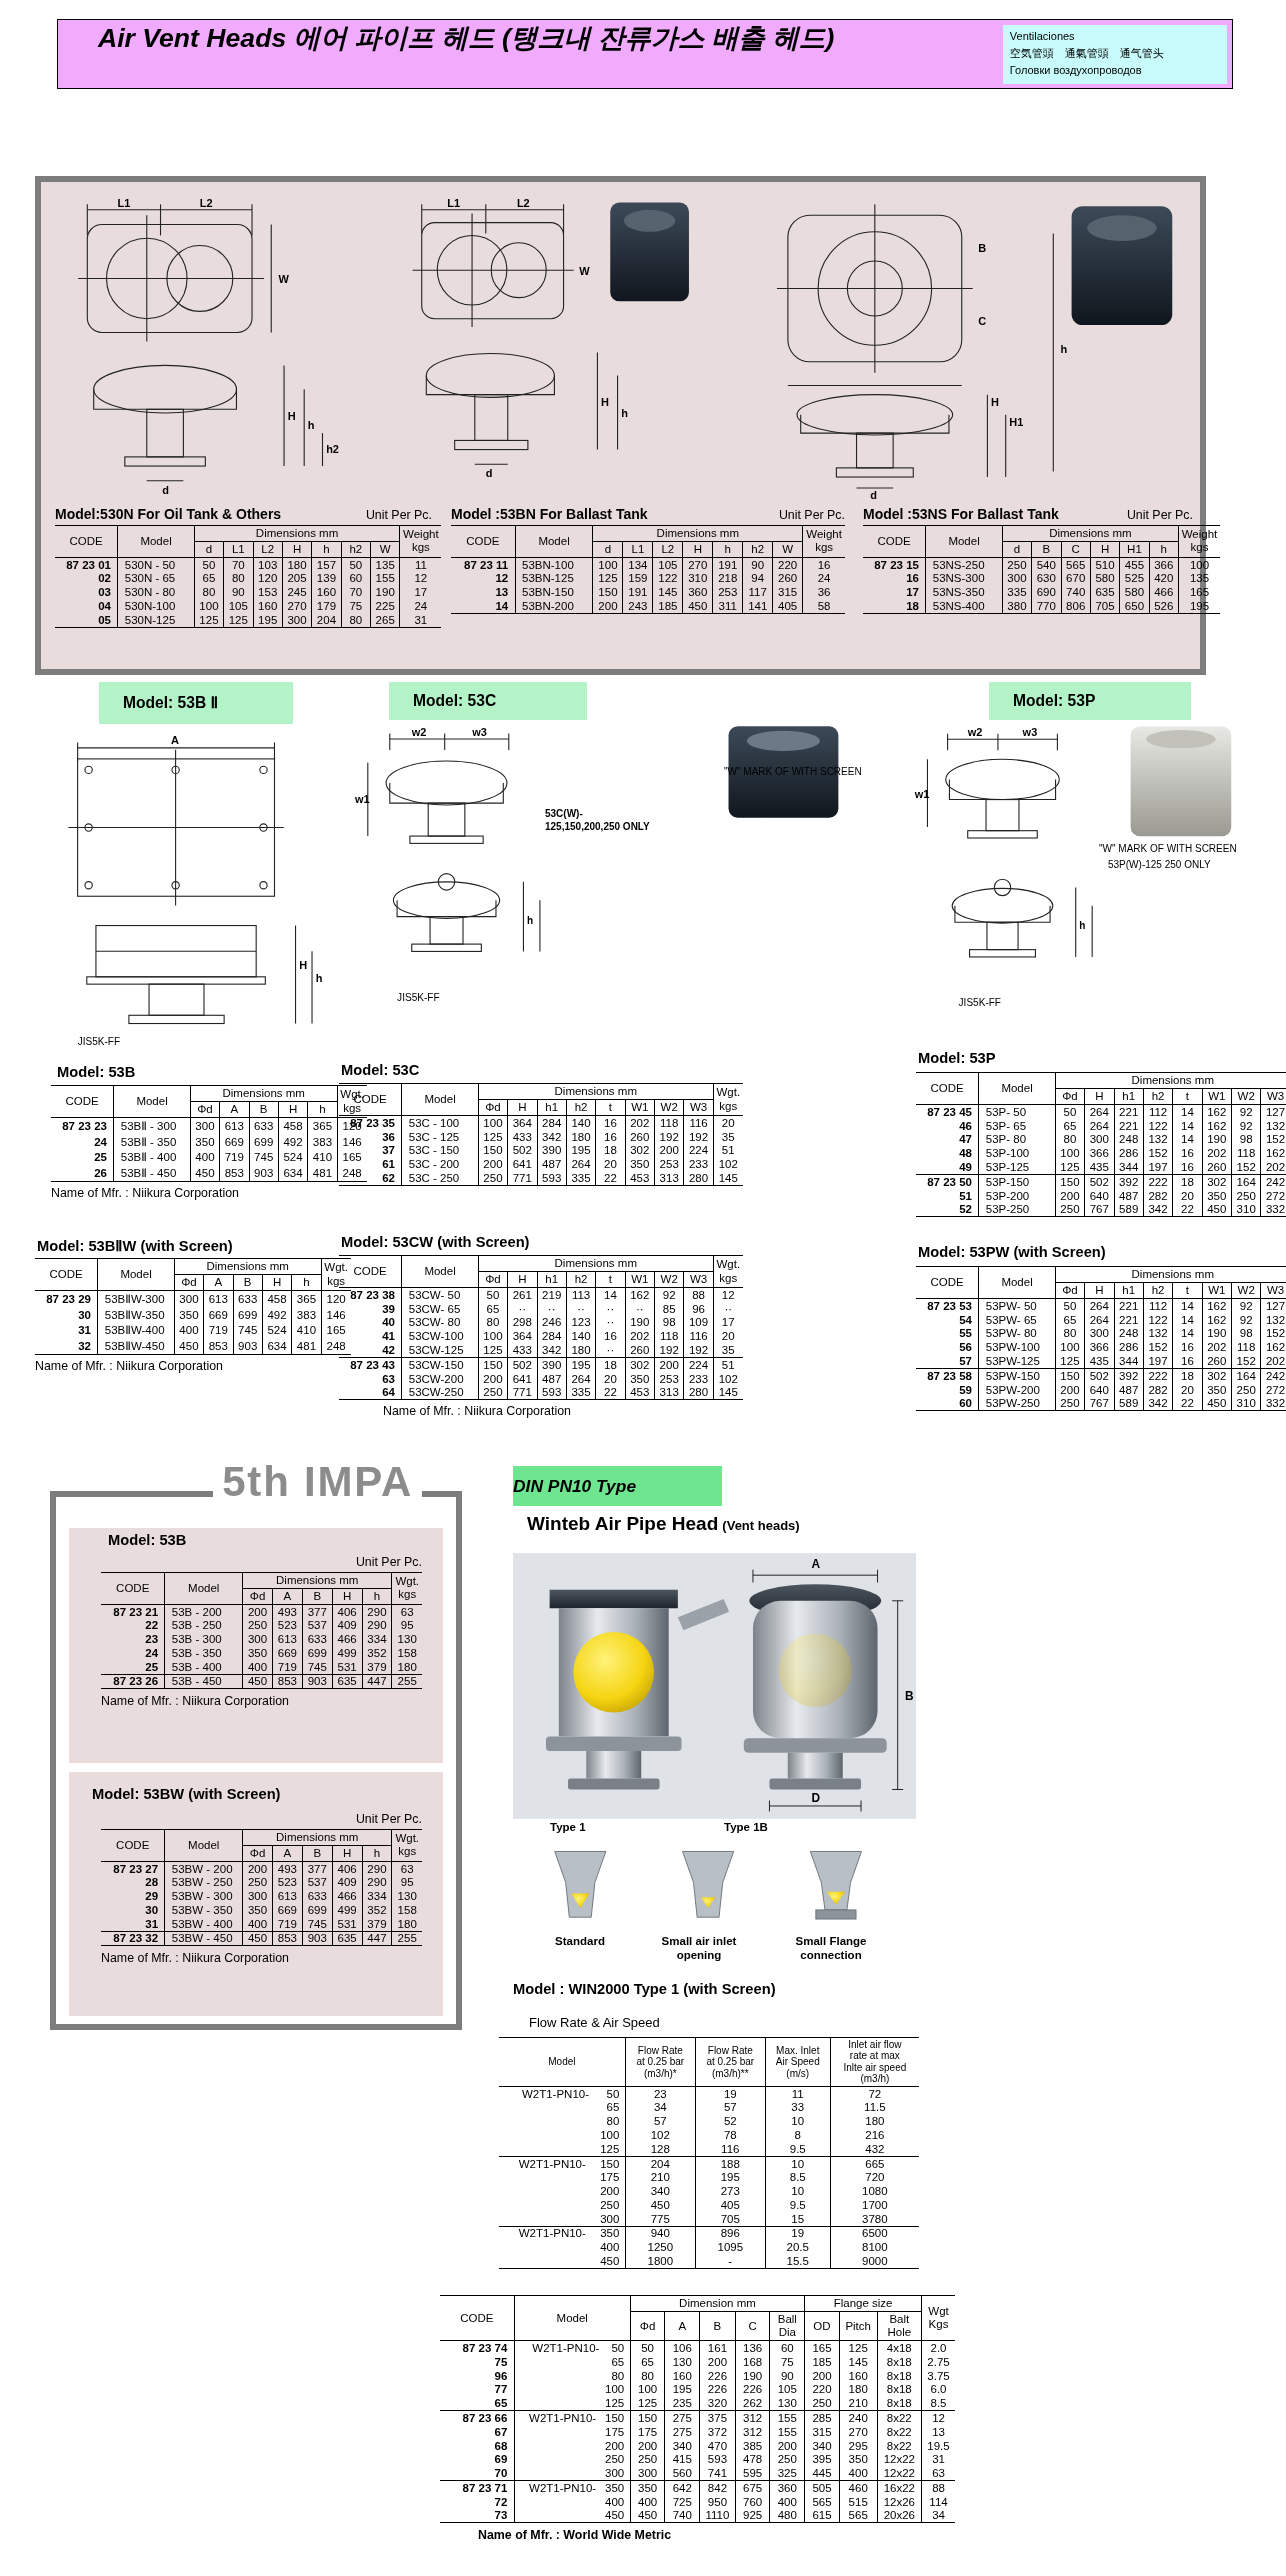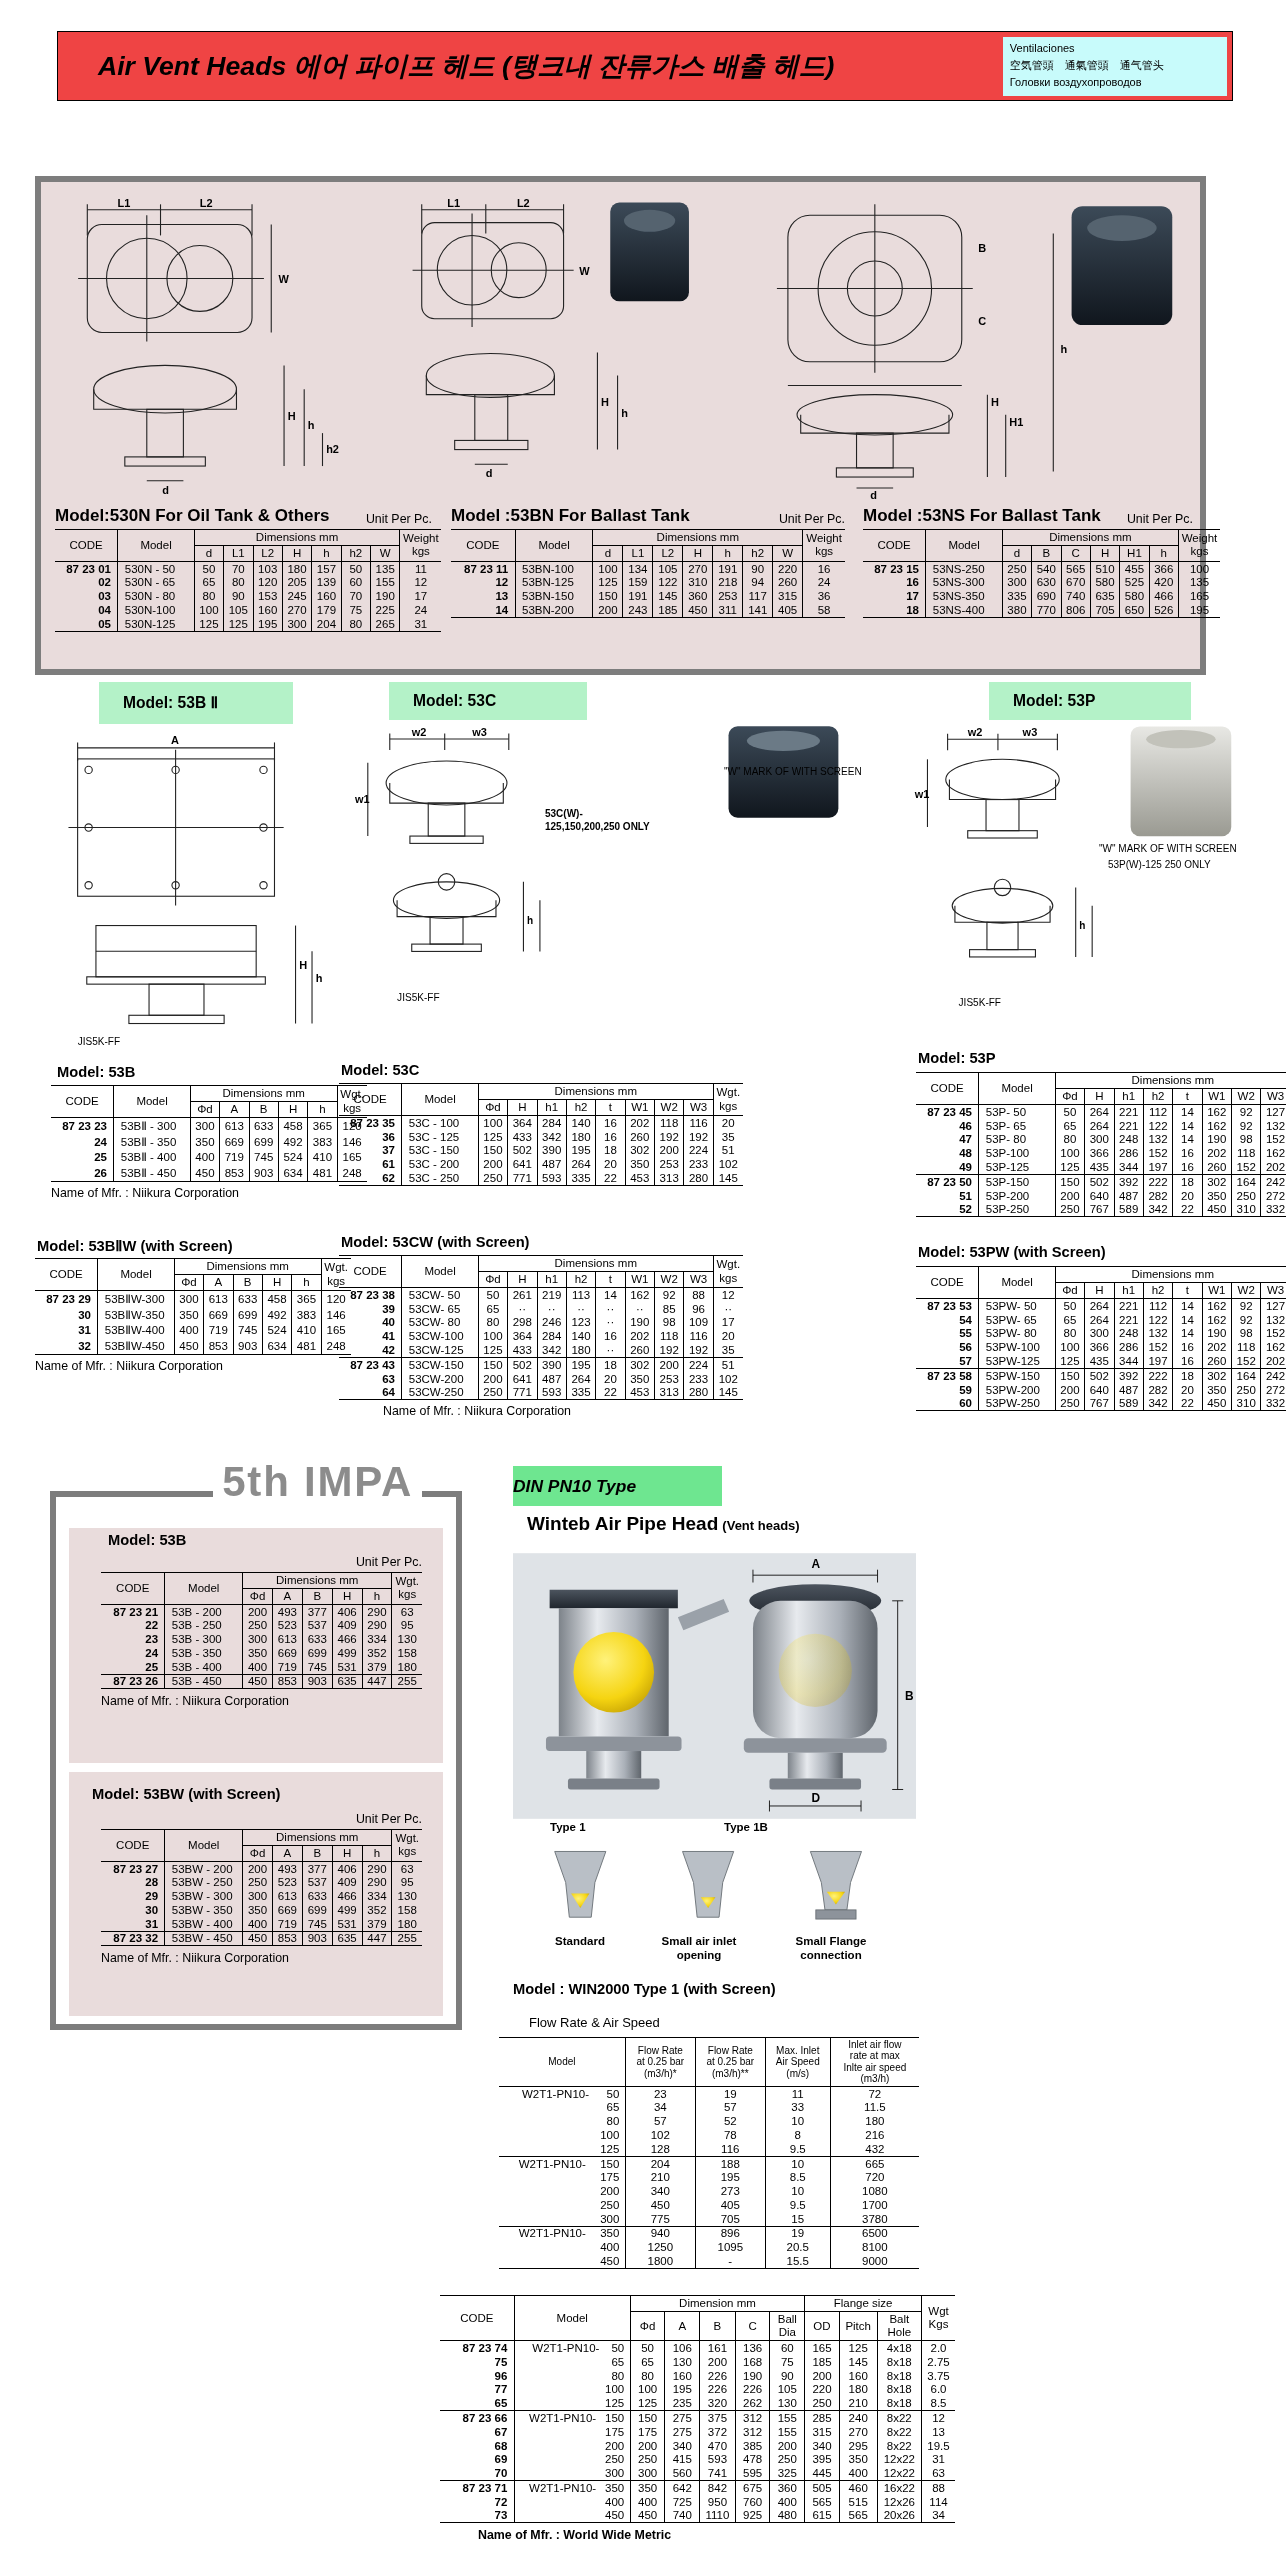--- a/index.html
+++ b/index.html
@@ -1,38 +1,38 @@
 <!DOCTYPE html>
 <html style="font-size:14.7px"><head>
 <meta charset="utf-8">
 <style>
   html,body{margin:0;padding:0;background:#fff;}
   #page{position:relative;width:1286px;height:2576px;background:#fff;
         font-family:"Liberation Sans",sans-serif;color:#000;overflow:hidden;}
   .abs{position:absolute;}
 
   
-  #header-bar{left:57px;top:31px;width:1174px;height:68px;background:#ef4444;
-              border:1.8px solid #000;display:flex;align-items:center;}
+  #header-bar{left:57px;top:19px;width:1174px;height:68px;background:#f0abfc;
+              border:1.8px solid #000;display:flex;align-items:flex-start;}
   #header-title{font-size:26.6px;font-weight:bold;font-style:italic;padding-left:40px;white-space:nowrap;}
   #lang-box{position:absolute;right:5.5px;top:4.6px;width:224px;height:59px;background:#c8fbfb;
             font-size:11px;line-height:1.55;padding:3.7px 7.3px;box-sizing:border-box;}
 
   
   .grey-box{border:6.4px solid #7d7d7d;background:#e9dcdc;box-sizing:border-box;}
   .sec-title{font-style:italic;font-weight:bold;color:#cc5a22;background:#fff;padding:0 9.2px;white-space:nowrap;}
   #impa5-title{font-size:42px;font-weight:bold;color:#8c8c8c;background:#fff;padding:0 9.2px;letter-spacing:1.8px;}
 
   
   .green-label{background:#b4f2c8;font-weight:bold;font-size:15.6px;display:flex;align-items:center;padding-left:24px;box-sizing:border-box;}
   .din-label{background:#6ee690;font-weight:bold;font-style:italic;font-size:17.4px;display:flex;align-items:center;box-sizing:border-box;}
 
   
   .tbl-cap{display:flex;justify-content:space-between;align-items:flex-end;margin-bottom:2.7px;}
-  .tbl-cap .cap{font-weight:bold;font-size:17px;}
+  .tbl-cap .cap{font-weight:bold;font-size:14px;}
   .tbl-cap .unit{font-size:12.4px;}
   table.dtable{border-collapse:collapse;width:100%;font-size:11.5px;
                border-top:1.8px solid #000;border-bottom:1.8px solid #000;}
   .dtable th{border:0.9px solid #000;border-top:none;font-weight:normal;padding:0.9px 2.7px;text-align:center;line-height:1.15;}
   .dtable thead tr:first-child th{border-top:none;}
   .dtable th:first-child,.dtable td:first-child{border-left:none;}
   .dtable th:last-child,.dtable td:last-child{border-right:none;}
   .dtable thead{border-bottom:1.8px solid #000;}
   .dtable td{border-left:0.9px solid #000;border-right:0.9px solid #000;border-top:none;border-bottom:none;
              padding:0.9px 2.7px;text-align:center;white-space:nowrap;}

